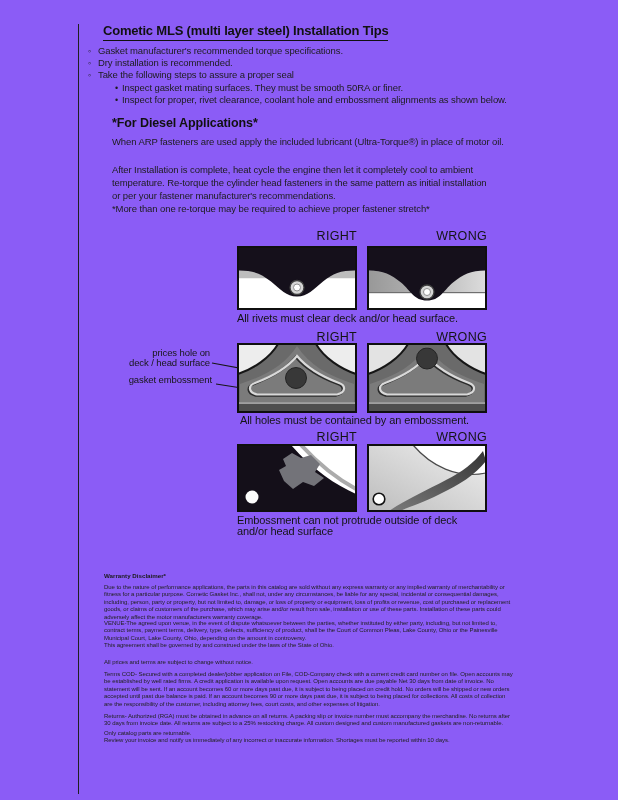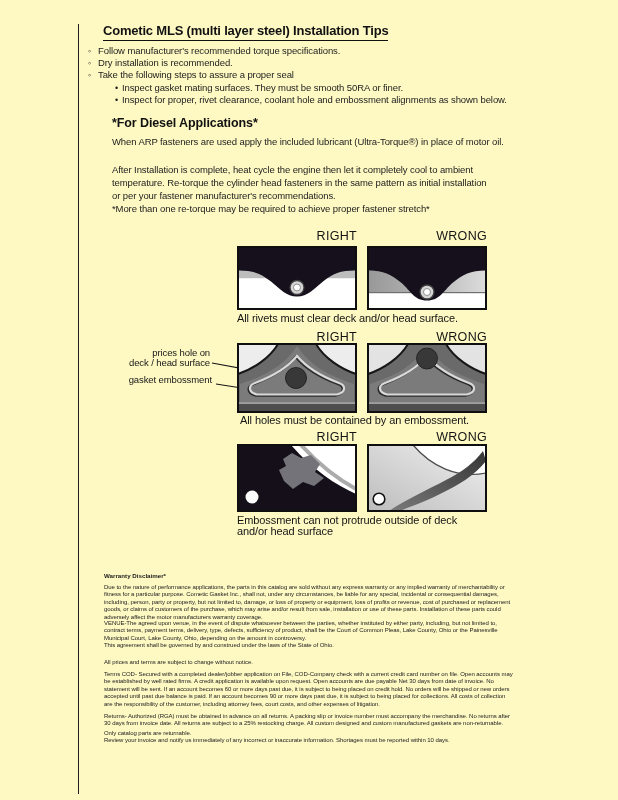--- a/index.html
+++ b/index.html
@@ -1,16 +1,16 @@
 <!DOCTYPE html>
 <html><head>
 <meta charset="utf-8">
 <style>
   html,body{margin:0;padding:0;background:#ffffff;}
-  .page{position:relative;width:618px;height:800px;background:#fef9c3;overflow:hidden;
+  .page{position:relative;width:618px;height:800px;background:#8b5cf6;overflow:hidden;
         font-family:"Liberation Sans","DejaVu Sans",sans-serif;color:#1a1a1a;}
   .abs{position:absolute;}
   .line{white-space:nowrap;}
   .body-text{font-size:9.5px;letter-spacing:-0.1px;color:#1c1c1c;}
   .title{font-size:13px;font-weight:bold;letter-spacing:-0.2px;color:#111;
          border-bottom:1.5px solid #111;padding-bottom:2px;display:inline-block;}
   .h-bold{font-size:12.5px;font-weight:bold;color:#111;letter-spacing:-0.1px;}
   .bullets{line-height:12.2px;}
   .bullet-line{white-space:nowrap;position:relative;padding-left:8px;}
   .bullet-line::before{content:"\25E6";position:absolute;left:-2px;top:0;font-size:9px;color:#1c1c1c;}
@@ -30,21 +30,21 @@
 
 <div class="page">
 
   <div class="abs vrule" style="left:78px;top:24px;height:770px;"></div>
 
   <div class="abs" style="left:103px;top:21px;">
     <span class="title">Cometic MLS (multi layer steel) Installation Tips</span>
   </div>
 
   <div class="abs bullets body-text" style="left:90px;top:45px;">
-    <div class="bullet-line">Follow manufacturer's recommended torque specifications.</div>
+    <div class="bullet-line">Gasket manufacturer's recommended torque specifications.</div>
     <div class="bullet-line">Dry installation is recommended.</div>
     <div class="bullet-line">Take the following steps to assure a proper seal</div>
     <div class="sub-bullet-line">Inspect gasket mating surfaces.  They must be smooth 50RA or finer.</div>
     <div class="sub-bullet-line">Inspect for proper, rivet clearance, coolant hole and embossment alignments as shown below.</div>
   </div>
 
   <div class="abs h-bold" style="left:112px;top:116px;">*For Diesel Applications*</div>
 
   <div class="abs body-text" style="left:112px;top:135px;line-height:13px;">
     <div class="line">When ARP fasteners are used apply the included lubricant (Ultra-Torque®) in place of motor oil.</div>

